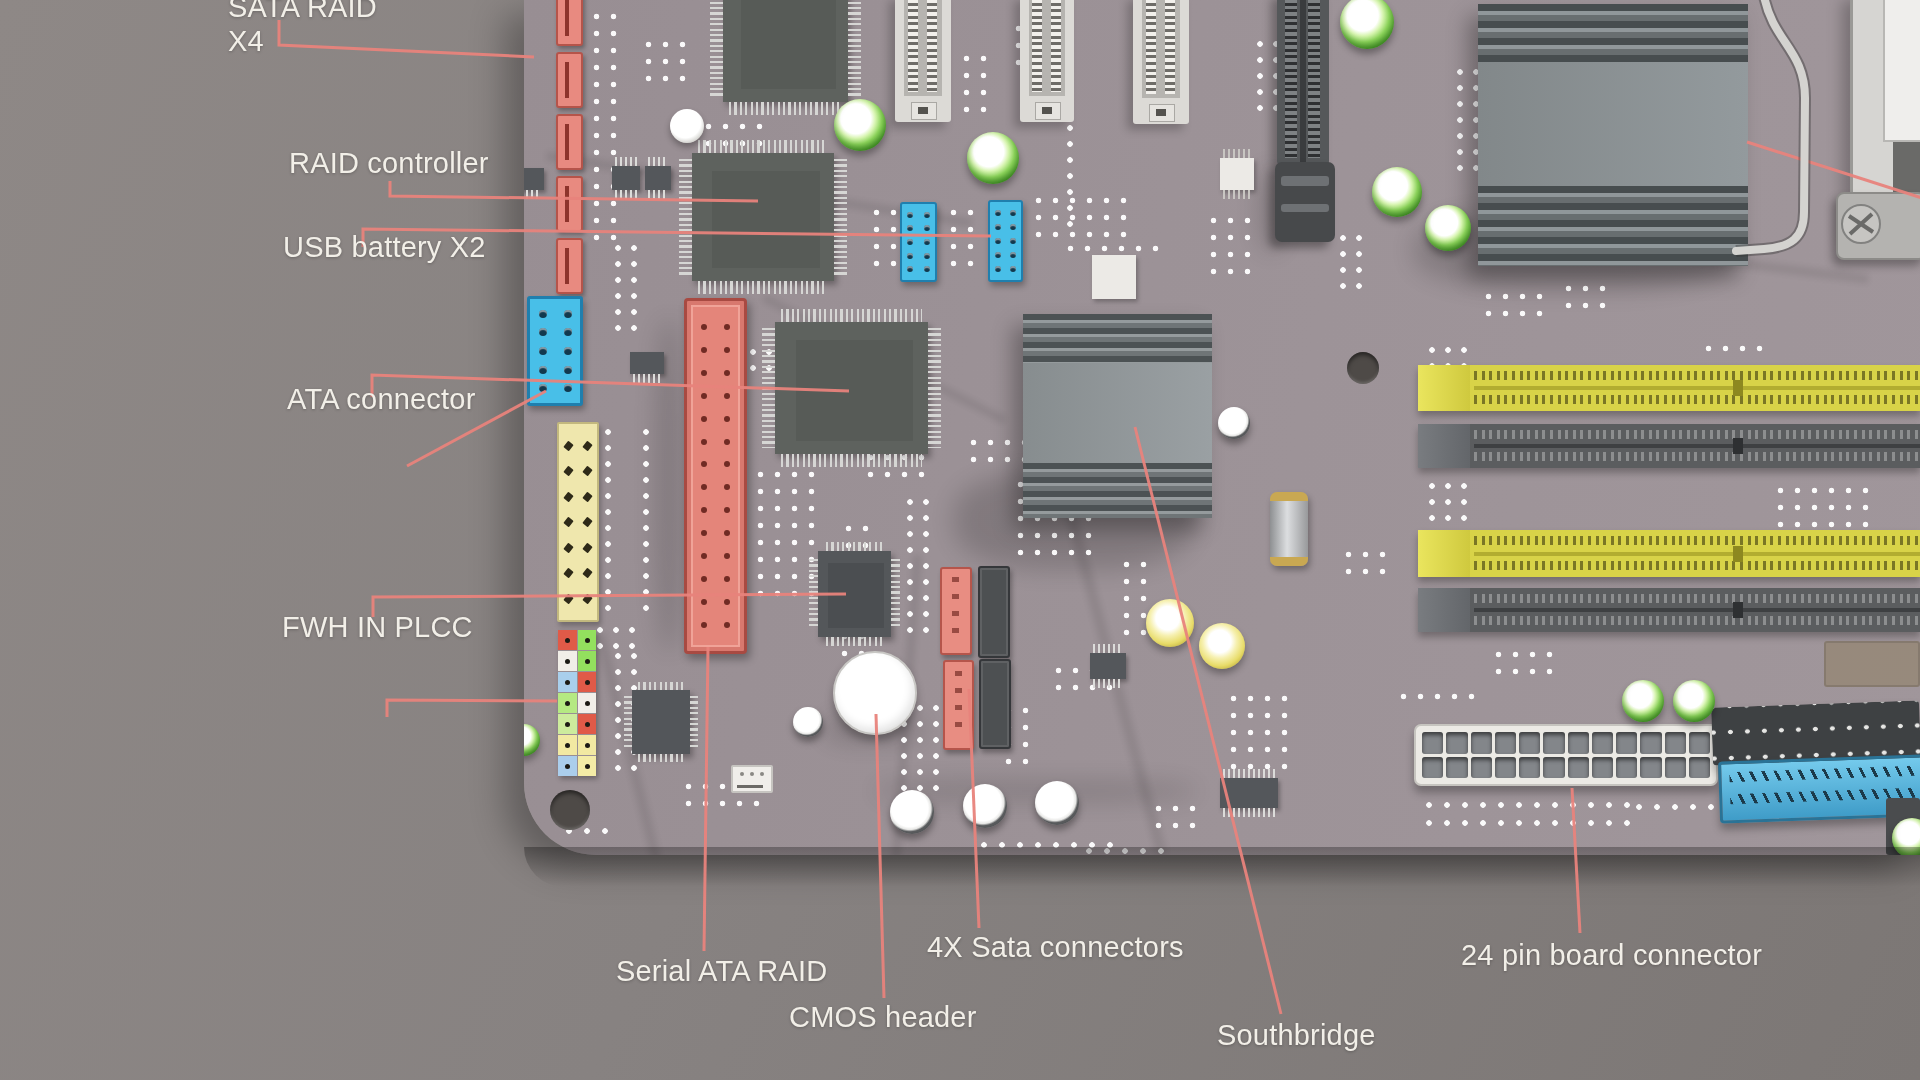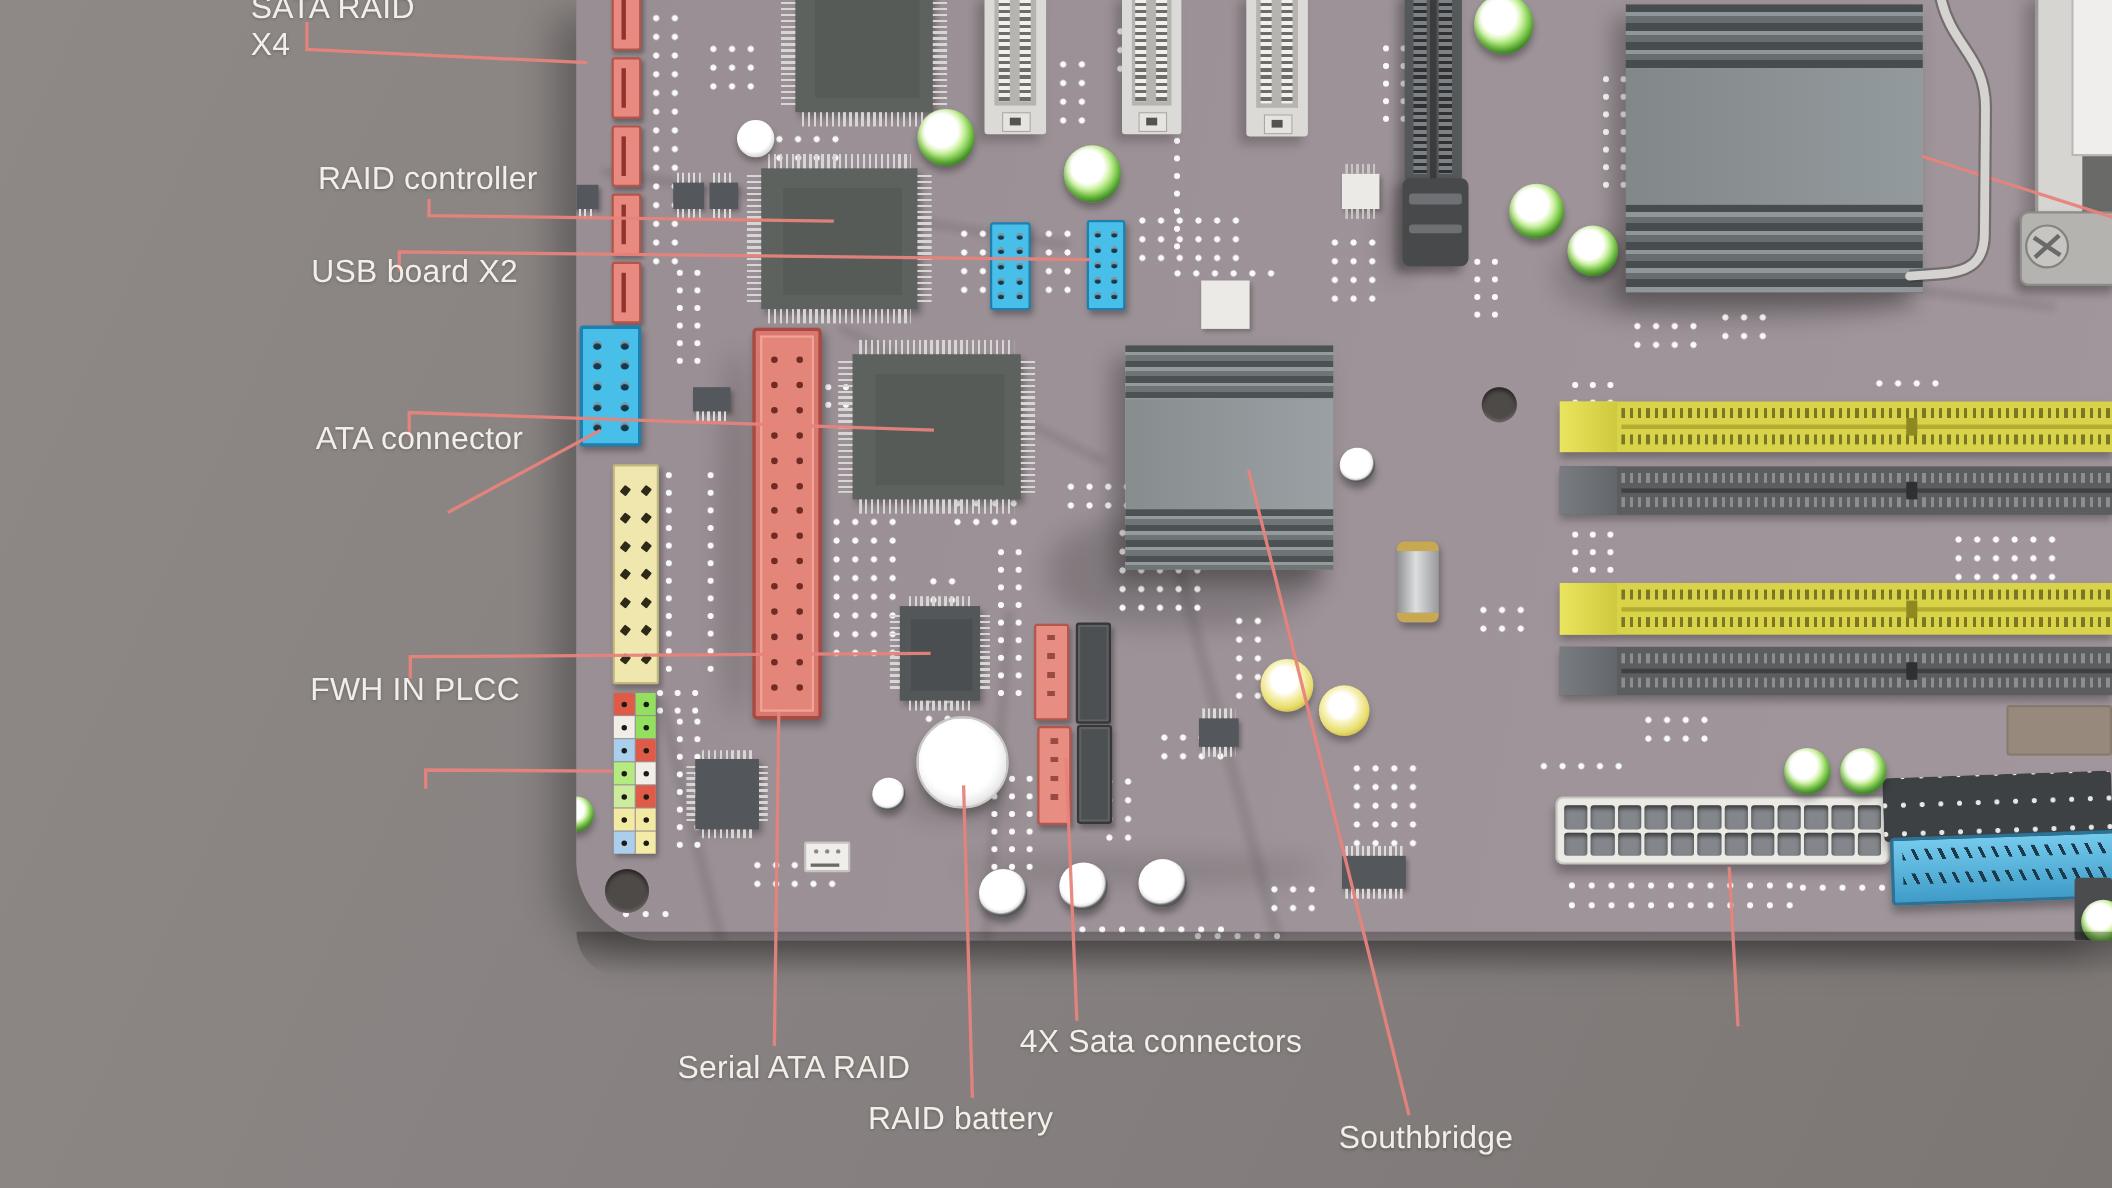--- a/index.html
+++ b/index.html
@@ -548,21 +548,22 @@
 
     <path d="M1764,-4 C1773,42 1805,50 1805,98 L1804,212 C1804,238 1791,247 1764,249 L1736,251" stroke="rgba(50,50,50,.4)" stroke-width="12" fill="none"></path>
     <path d="M1764,-4 C1773,42 1805,50 1805,98 L1804,212 C1804,238 1791,247 1764,249 L1736,251" stroke="#d4d3d0" stroke-width="8" fill="none" stroke-linecap="round"></path>
     <circle cx="1861" cy="224" r="19" fill="#c6c5c2" stroke="#828280" stroke-width="2"></circle>
     <path d="M1849,216 L1873,232 M1872,214 L1850,234" stroke="#6a6a68" stroke-width="4"></path>
   </svg>
 
   <div class="lbl" style="left:228px;top:-10px;">SATA RAID
 X4</div>
   <div class="lbl" style="left:289px;top:146px;">RAID controller</div>
-  <div class="lbl" style="left:283px;top:230px;">USB board X2</div>
+  <div class="lbl" style="left:283px;top:230px;">USB battery X2</div>
   <div class="lbl" style="left:287px;top:382px;">ATA connector</div>
   <div class="lbl" style="left:282px;top:610px;">FWH IN PLCC</div>
   <div class="lbl" style="left:616px;top:954px;">Serial ATA RAID</div>
-  <div class="lbl" style="left:789px;top:1000px;">RAID battery</div>
+  <div class="lbl" style="left:789px;top:1000px;">CMOS header</div>
   <div class="lbl" style="left:927px;top:930px;">4X Sata connectors</div>
   <div class="lbl" style="left:1217px;top:1018px;">Southbridge</div>
+  <div class="lbl" style="left:1461px;top:938px;">24 pin board connector</div>
 
 </div>
 
 </body></html>

